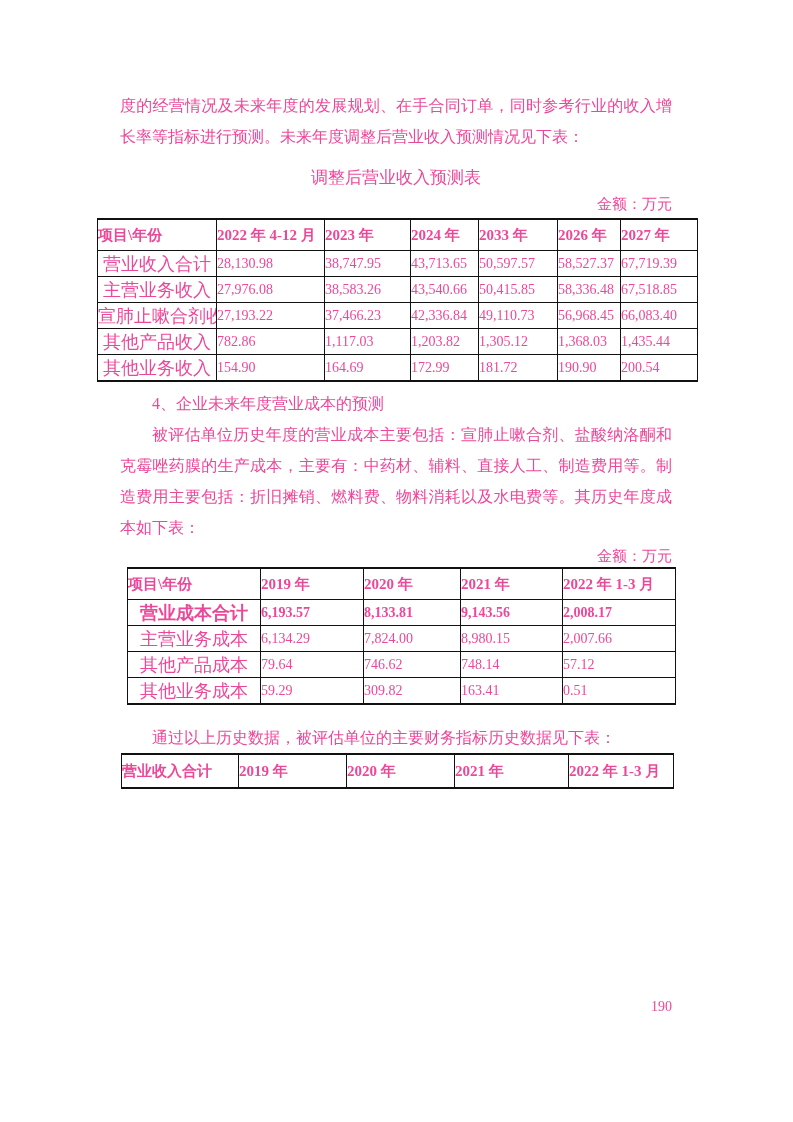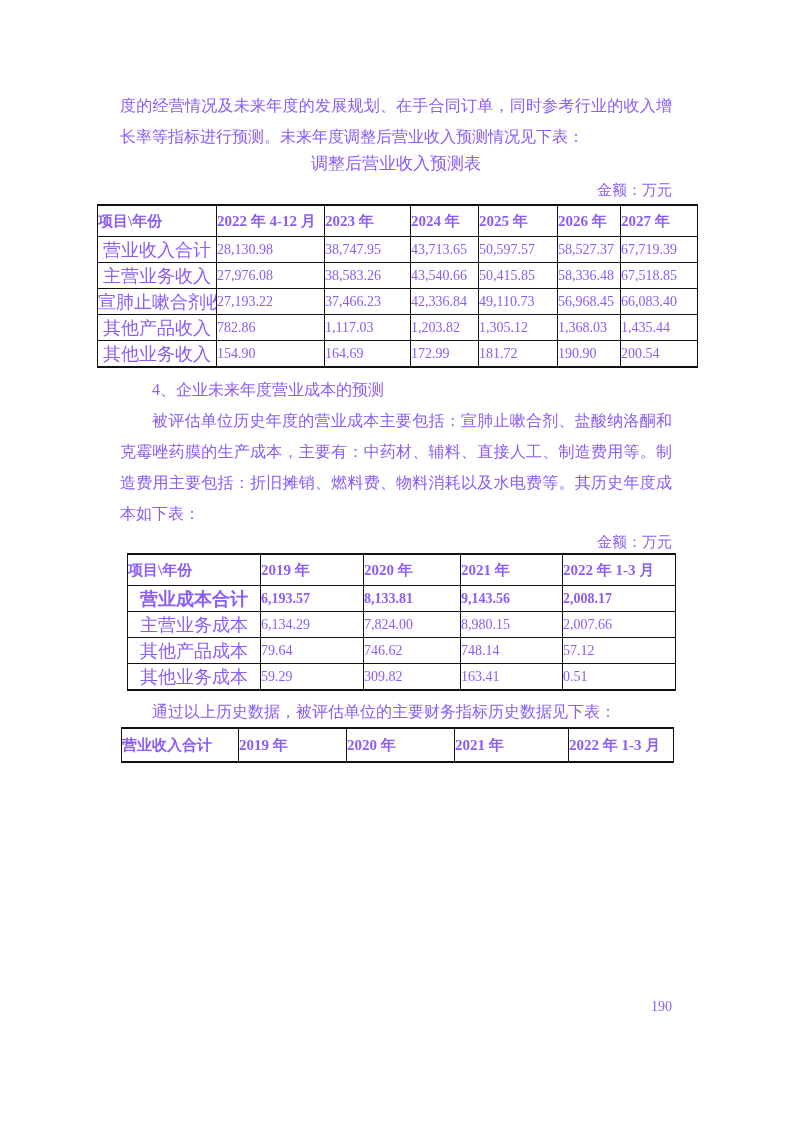--- a/index.html
+++ b/index.html
@@ -5,39 +5,40 @@
   html, body {
     margin: 0;
     padding: 0;
     background: #ffffff;
   }
   .page {
     position: relative;
     width: 793px;
     height: 1122px;
     background: #ffffff;
-    color: #8b5cf6;
+    color: #ec4899;
     font-family: "Liberation Serif", "DejaVu Serif", serif;
     overflow: hidden;
   }
   .content {
     position: absolute;
     left: 120px;
     top: 90px;
     width: 552px;
   }
   .para {
     font-size: 16px;
     line-height: 31px;
     text-align: justify;
     margin: 0;
     word-break: break-all;
   }
   .indent { text-indent: 2em; }
   .tbl-title {
+    margin-top: 14px;
     font-size: 17px;
     line-height: 24px;
     text-align: center;
   }
   .unit-label {
     font-size: 15px;
     line-height: 20px;
     text-align: right;
     margin-top: 4px;
   }
@@ -81,21 +82,21 @@
     margin-left: 7px;
     margin-top: 1px;
   }
   #indicator-table {
     width: 552px;
     margin-left: 1px;
   }
   #indicator-table th { height: 32px; }
   .p2 { margin-top: 10px; }
   .heading { margin-top: 6px; }
-  .p4 { margin-top: 5px; margin-bottom: 0; }
+  .p4 { margin-top: 17px; margin-bottom: 0; }
   .page-number {
     position: absolute;
     top: 998px;
     right: 121px;
     font-size: 14px;
     line-height: 18px;
   }
 </style>
 </head>
 <body>
@@ -118,21 +119,21 @@
           <col style="width:79px">
           <col style="width:63px">
           <col style="width:77px">
       </colgroup>
       <tbody>
         <tr>
           <th>项目\年份</th>
           <th>2022 年 4-12 月</th>
           <th>2023 年</th>
           <th>2024 年</th>
-          <th>2025 年</th>
+          <th>2033 年</th>
           <th>2026 年</th>
           <th>2027 年</th>
         </tr>
         <tr>
           <td class="lbl">营业收入合计</td>
           <td class="num">28,130.98</td>
           <td class="num">38,747.95</td>
           <td class="num">43,713.65</td>
           <td class="num">50,597.57</td>
           <td class="num">58,527.37</td>

